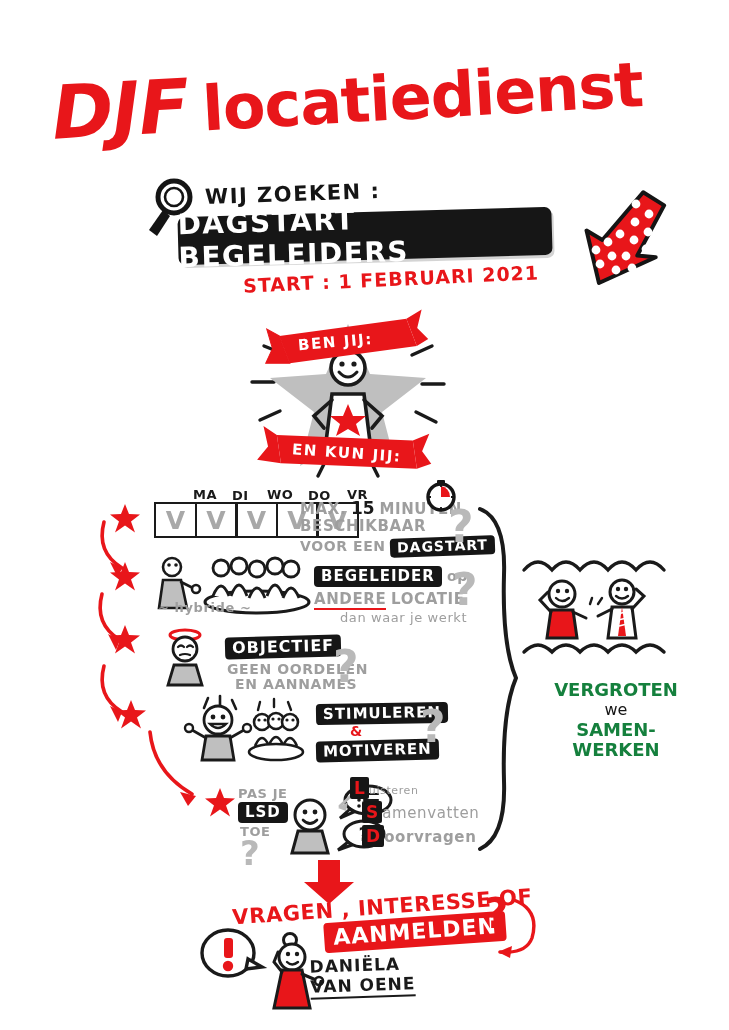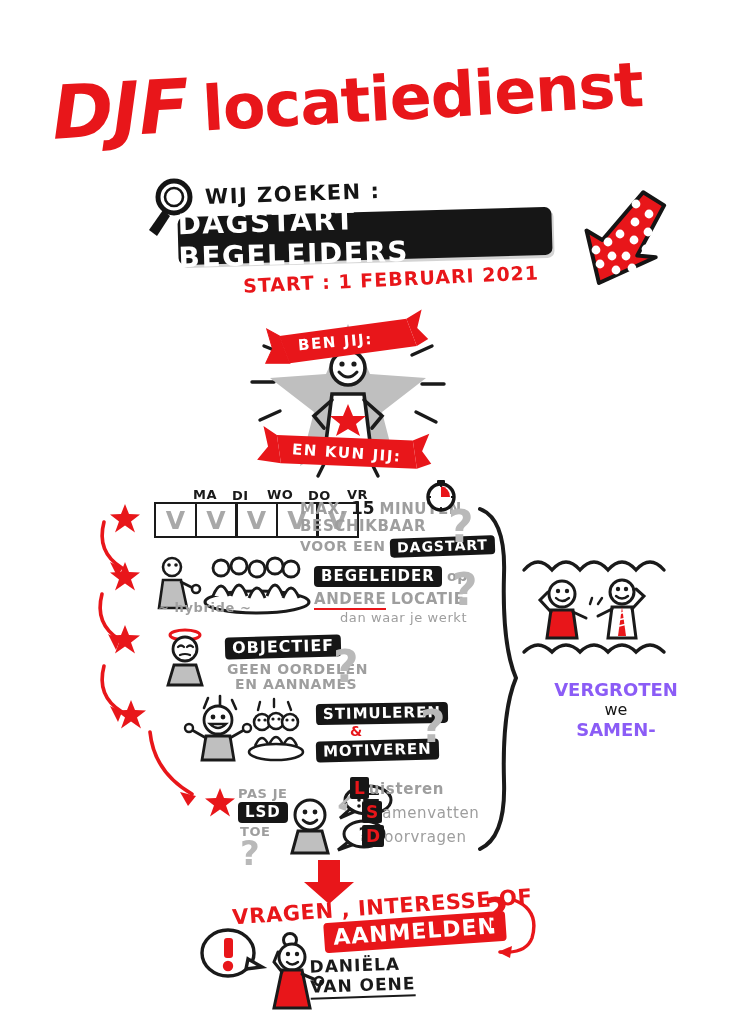--- a/index.html
+++ b/index.html
@@ -94,21 +94,21 @@
   .txt15{position:absolute;font-size:15px;line-height:17px;}
   .txt14{position:absolute;font-size:14px;line-height:16px;}
   .txt13{position:absolute;font-size:13px;line-height:15px;}
 
   
   #rightpanel{left:520px;top:552px;width:190px;height:250px;}
   #rightpanel .msg{
     position:absolute;left:6px;top:128px;width:180px;text-align:center;
     font-size:17px;line-height:20px;font-weight:bold;
   }
-  .red{color:#8b5cf6;}
+  .red{color:#15803d;}
   .blk{color:#151515;}
 
   
   #cta{
     position:absolute;left:232px;top:895px;width:300px;
   }
   #cta .l1{
     position:absolute;left:0;top:0;color:#E8161A;font-weight:bold;
     font-size:21px;letter-spacing:.6px;transform:rotate(-4deg);white-space:nowrap;
   }
@@ -493,27 +493,27 @@
 
   <div class="abs" style="left:330px;top:780px;width:40px;height:32px;">
     <svg width="40" height="32" viewBox="0 0 40 32">
       <path d="M36 2 L10 26" fill="none" stroke="#b9b9b9" stroke-width="3" stroke-linecap="round"></path>
       <path d="M8 28 L18 22 L16 31 Z" fill="#b9b9b9"></path>
     </svg>
   </div>
 
   <div class="abs" style="left:350px;top:778px;width:160px;">
     <div style="position:absolute;left:0;top:0;white-space:nowrap;">
-      <span style="background:#161616;color:#E8161A;font-weight:bold;font-size:17px;padding:1px 4px;border-radius:2px;">L</span><span class="grey" style="font-size:15px;font-weight:bold;">uisteren</span>
+      <span style="background:#161616;color:#E8161A;font-weight:bold;font-size:17px;padding:1px 4px;border-radius:2px;">L</span><span class="grey" style="font-size:11px;font-weight:normal;">uisteren</span>
     </div>
     <div style="position:absolute;left:12px;top:24px;white-space:nowrap;">
       <span style="background:#161616;color:#E8161A;font-weight:bold;font-size:17px;padding:1px 4px;border-radius:2px;">S</span><span class="grey" style="font-size:15px;font-weight:normal;">amenvatten</span>
     </div>
     <div style="position:absolute;left:12px;top:48px;white-space:nowrap;">
-      <span style="background:#161616;color:#E8161A;font-weight:bold;font-size:17px;padding:1px 4px;border-radius:2px;">D</span><span class="grey" style="font-size:15px;font-weight:normal;">oorvragen</span>
+      <span style="background:#161616;color:#E8161A;font-weight:bold;font-size:17px;padding:1px 4px;border-radius:2px;">D</span><span class="grey" style="font-size:15px;font-weight:bold;">oorvragen</span>
     </div>
   </div>
 
   <div class="abs" style="left:472px;top:505px;width:50px;height:350px;">
     <svg width="50" height="350" viewBox="0 0 50 350">
       <path d="M8 4 Q34 14 32 70 Q30 140 44 173 Q30 206 32 276 Q34 332 8 344" fill="none" stroke="#1a1a1a" stroke-width="4" stroke-linecap="round"></path>
     </svg>
   </div>
 
   <div class="abs" id="rightpanel">
@@ -549,20 +549,21 @@
 
       <g stroke="#1a1a1a" stroke-width="2.4" stroke-linecap="round">
         <line x1="70" y1="52" x2="72" y2="46"></line>
           <line x1="78" y1="52" x2="82" y2="46"></line>
       </g>
     </svg>
     <div class="msg">
       <div class="red" style="font-size:18px;">VERGROTEN</div>
       <div class="blk" style="font-weight:normal;font-size:16px;">we</div>
       <div class="red" style="font-size:18px;">SAMEN-</div>
+      <div class="red" style="font-size:18px;">WERKEN</div>
     </div>
   </div>
 
   <div class="abs" style="left:300px;top:860px;width:60px;height:44px;">
     <svg width="60" height="44" viewBox="0 0 60 44">
       <path d="M18 0 L40 0 L40 22 L54 22 L29 44 L4 22 L18 22 Z" fill="#E8161A"></path>
     </svg>
   </div>
 
   <div id="cta">

